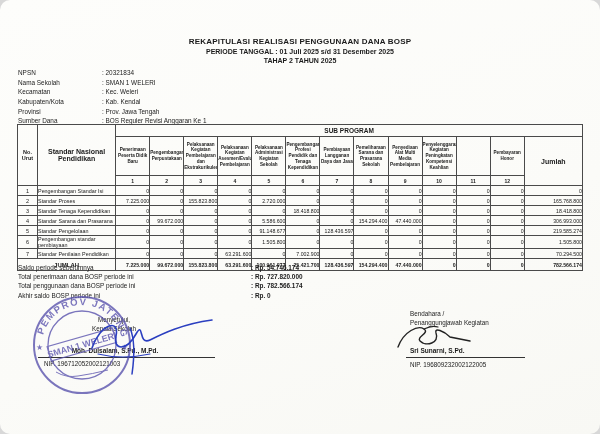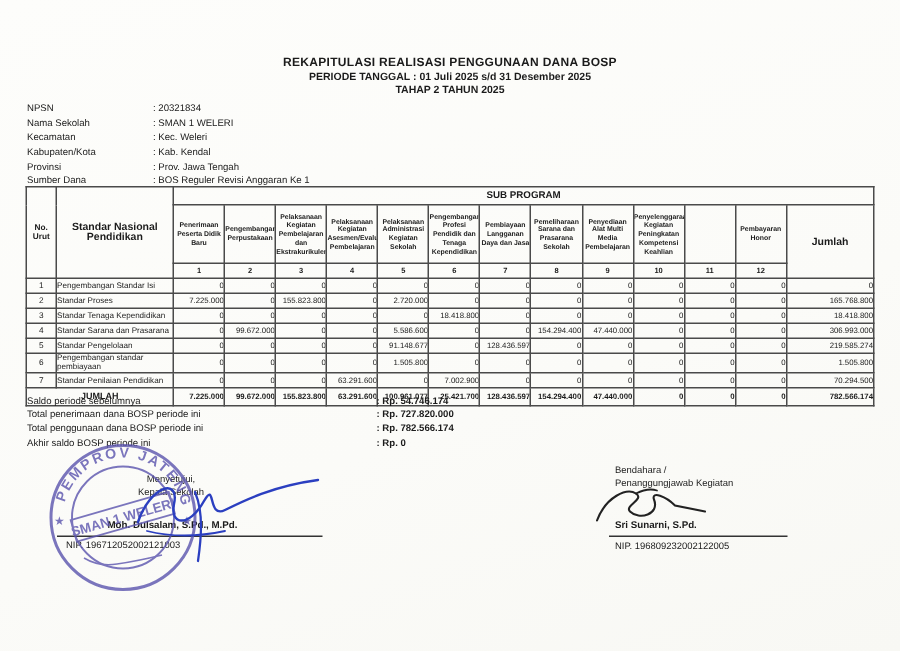--- a/index.html
+++ b/index.html
@@ -1,19 +1,19 @@
 <!DOCTYPE html>
 <html><head>
 <meta charset="utf-8">
 <style>
   html,body{margin:0;padding:0;background:#d8d8d8;}
   .page{
     position:relative;width:600px;height:434px;margin:0 auto;
     background:linear-gradient(160deg,#fdfdfb 0%,#fbfbf8 60%,#f8f8f4 100%);
-    font-family:"Liberation Sans", sans-serif;color:#1b1b1b;overflow:hidden;
+    font-family:"Liberation Sans", sans-serif;color:#1b1b1b;overflow:hidden;border-radius:10px;
   }
   
   .title{position:absolute;top:37px;left:0;width:100%;text-align:center;font-weight:bold;}
   .title .t1{font-size:8px;letter-spacing:.2px;}
   .title .t2{font-size:7px;margin-top:2px;}
   .title .t3{font-size:7px;margin-top:2px;}
   
   .meta{position:absolute;top:68px;left:18px;font-size:6.4px;}
   .meta-row{display:flex;height:9.6px;align-items:center;}
   .meta-label{width:84px;}

